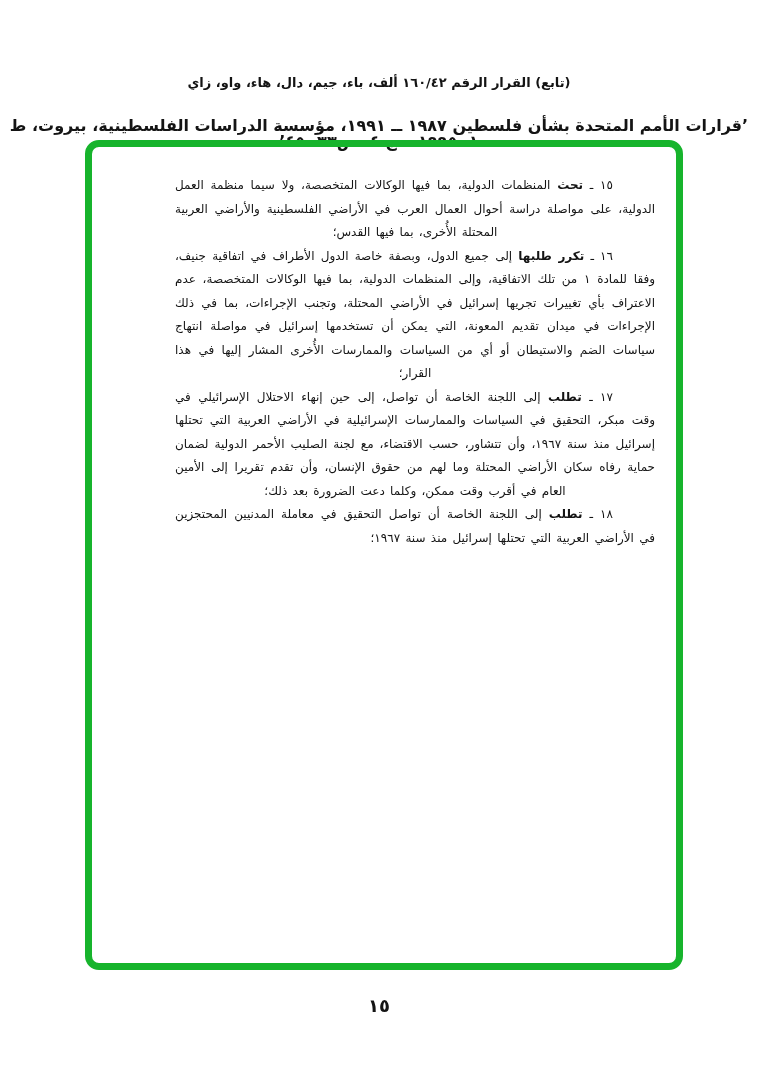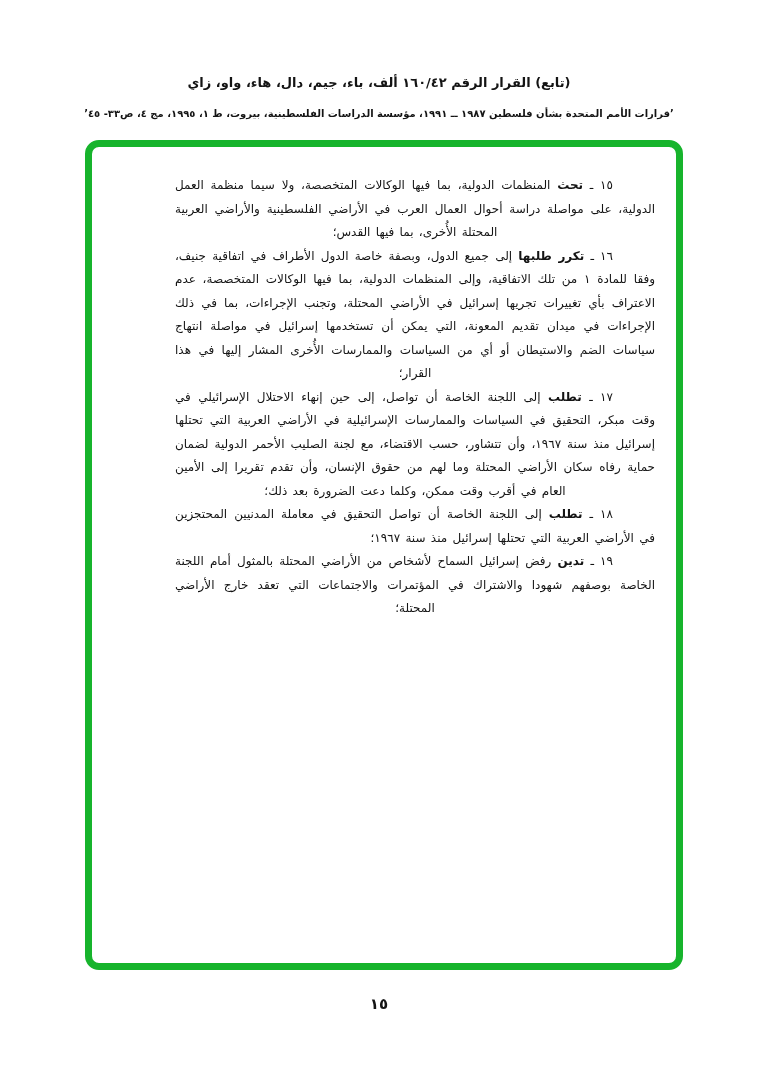--- a/index.html
+++ b/index.html
@@ -10,23 +10,23 @@
     font-family: "DejaVu Sans", sans-serif;
     color: #141414;
     overflow: hidden;
   }
   .header-title {
     position: absolute; top: 72px; left: 0; right: 0;
     text-align: center; direction: rtl;
     font-weight: bold; font-size: 13px; line-height: 22px;
   }
   .header-source {
-    position: absolute; top: 106px; left: 0; right: 0;
+    position: absolute; top: 118px; left: 0; right: 0;
     text-align: center; direction: rtl;
-    font-weight: bold; font-size: 10px; line-height: 16px;
+    font-weight: bold; font-size: 16px; line-height: 16px;
     letter-spacing: 0.1px;
   }
   .frame {
     position: absolute; left: 85px; top: 140px;
     width: 598px; height: 830px;
     border: 7px solid #17b42c;
     border-radius: 14px;
     box-sizing: border-box;
     background: transparent;
   }
@@ -39,33 +39,32 @@
     margin: 0;
     text-align: justify;
     text-align-last: center;
     text-indent: 42px;
     word-spacing: 1.5px;
   }
   .para.last-start { text-align-last: right; }
   .para b { font-weight: bold; }
   .page-num {
     position: absolute; top: 995px; left: 0; right: 0;
-    text-align: center; font-weight: bold; font-size: 15px;
+    text-align: center; font-weight: bold; font-size: 18px;
   }
 </style>
 </head>
 <body>
 
 <div class="header-title">(تابع) القرار الرقم ١٦٠/٤٢ ألف، باء، جيم، دال، هاء، واو، زاي</div>
 
 <div class="header-source">’قرارات الأمم المتحدة بشأن فلسطين ١٩٨٧ ــ ١٩٩١، مؤسسة الدراسات الفلسطينية، بيروت، ط ١، ١٩٩٥، مج ٤، ص٣٣- ٤٥’</div>
 
 <div class="frame" style="border-color: rgb(23, 180, 44);"></div>
 
 <div class="doc">
     <p class="para"><span>١٥ ـ </span><b>تحث</b><span> المنظمات الدولية، بما فيها الوكالات المتخصصة، ولا سيما منظمة العمل الدولية، على مواصلة دراسة أحوال العمال العرب في الأراضي الفلسطينية والأراضي العربية المحتلة الأُخرى، بما فيها القدس؛</span></p>
     <p class="para"><span>١٦ ـ </span><b>تكرر طلبها</b><span> إلى جميع الدول، وبصفة خاصة الدول الأطراف في اتفاقية جنيف، وفقا للمادة ١ من تلك الاتفاقية، وإلى المنظمات الدولية، بما فيها الوكالات المتخصصة، عدم الاعتراف بأي تغييرات تجريها إسرائيل في الأراضي المحتلة، وتجنب الإجراءات، بما في ذلك الإجراءات في ميدان تقديم المعونة، التي يمكن أن تستخدمها إسرائيل في مواصلة انتهاج سياسات الضم والاستيطان أو أي من السياسات والممارسات الأُخرى المشار إليها في هذا القرار؛</span></p>
     <p class="para"><span>١٧ ـ </span><b>تطلب</b><span> إلى اللجنة الخاصة أن تواصل، إلى حين إنهاء الاحتلال الإسرائيلي في وقت مبكر، التحقيق في السياسات والممارسات الإسرائيلية في الأراضي العربية التي تحتلها إسرائيل منذ سنة ١٩٦٧، وأن تتشاور، حسب الاقتضاء، مع لجنة الصليب الأحمر الدولية لضمان حماية رفاه سكان الأراضي المحتلة وما لهم من حقوق الإنسان، وأن تقدم تقريرا إلى الأمين العام في أقرب وقت ممكن، وكلما دعت الضرورة بعد ذلك؛</span></p>
     <p class="para last-start"><span>١٨ ـ </span><b>تطلب</b><span> إلى اللجنة الخاصة أن تواصل التحقيق في معاملة المدنيين المحتجزين في الأراضي العربية التي تحتلها إسرائيل منذ سنة ١٩٦٧؛</span></p>
-    <p class="para"><span>١٩ ـ </span><b>تدين</b><span> رفض إسرائيل السماح لأشخاص من الأراضي المحتلة بالمثول أمام اللجنة الخاصة بوصفهم شهودا والاشتراك في المؤتمرات والاجتماعات التي تعقد خارج الأراضي المحتلة؛</span></p>
   </div>
 
 <div class="page-num">١٥</div>
 
 </body></html>

